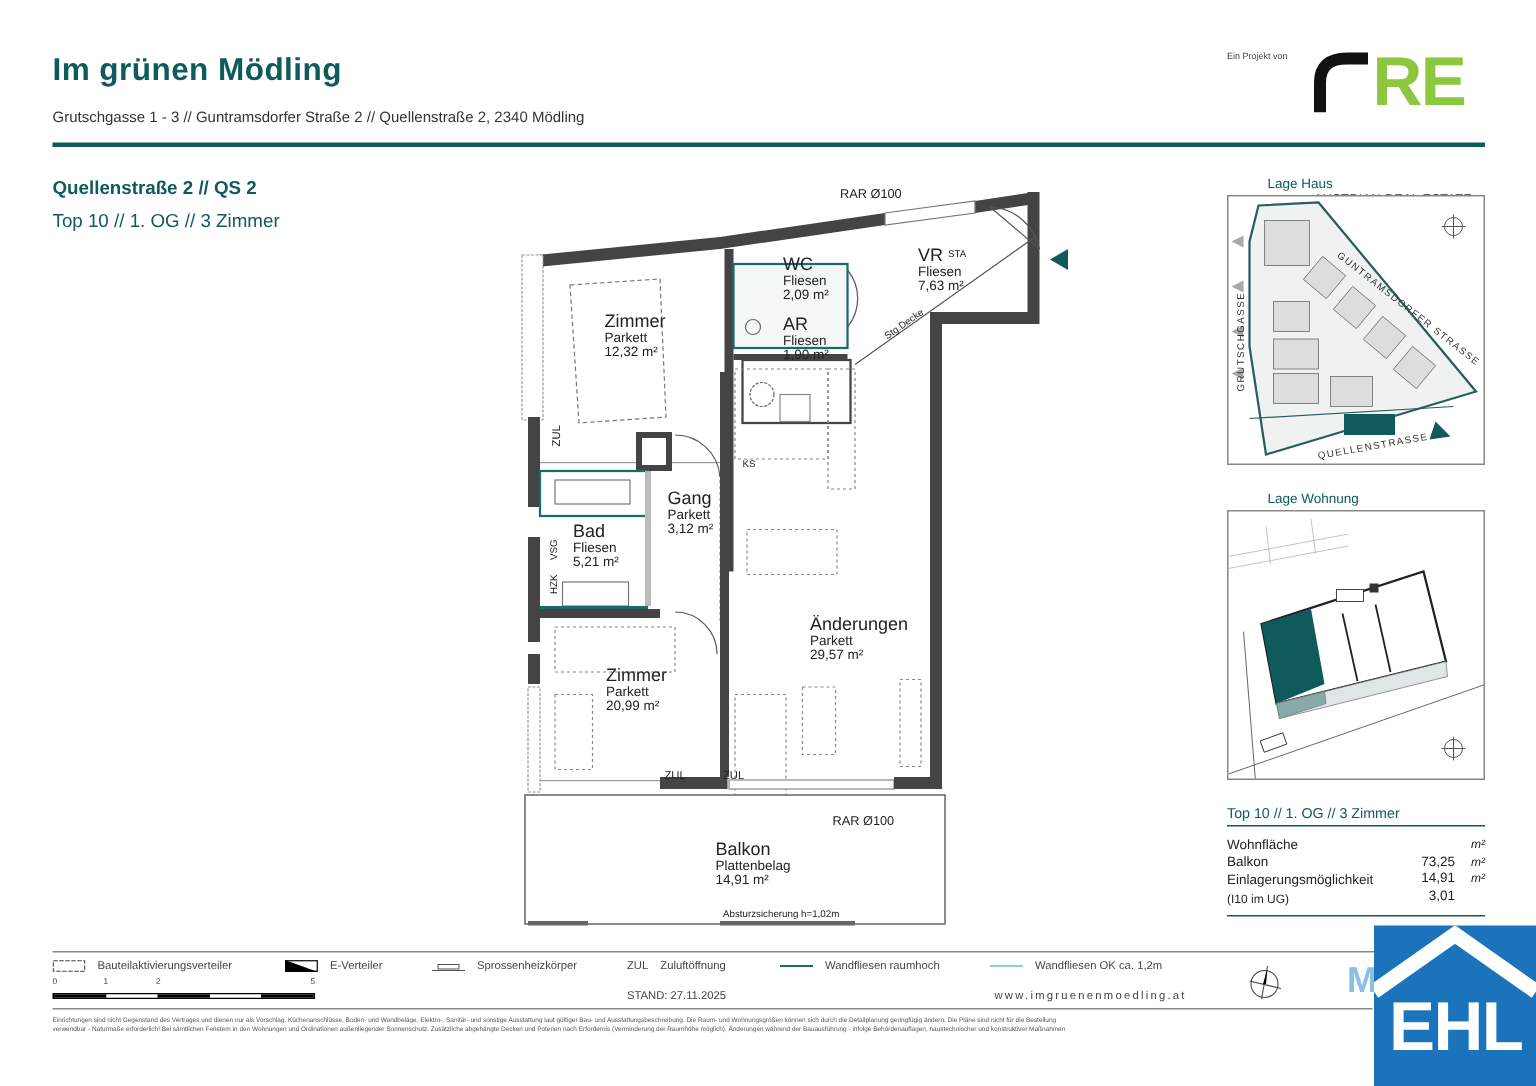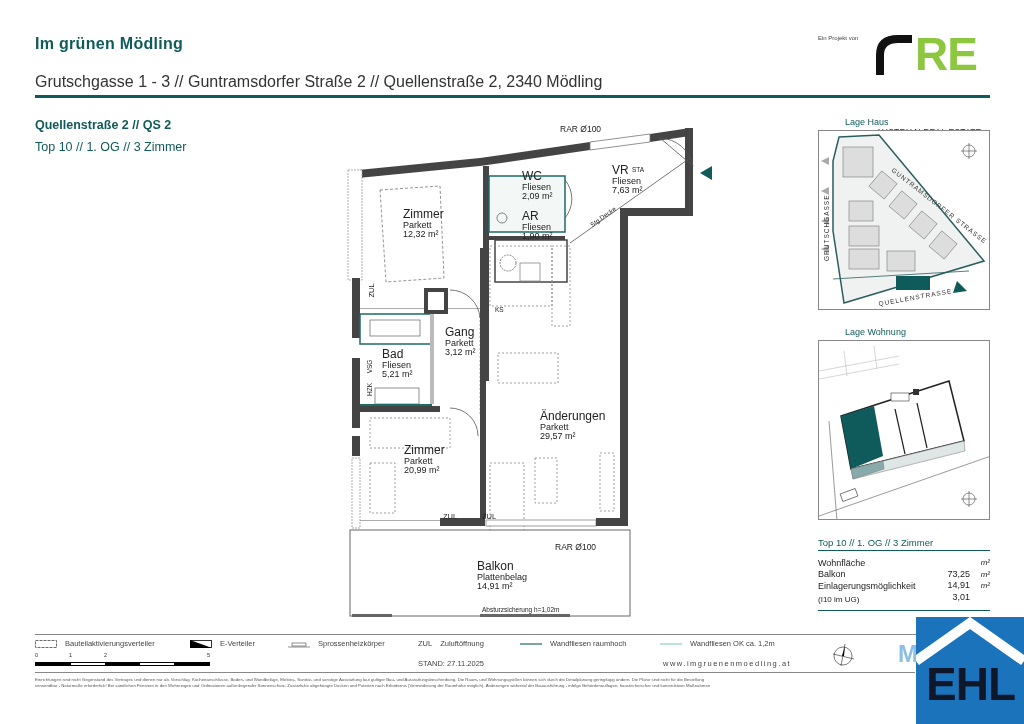--- a/index.html
+++ b/index.html
@@ -1,20 +1,20 @@
 <!DOCTYPE html>
 <html><head>
 <meta charset="utf-8">
 <style>
   * { box-sizing: border-box; margin: 0; padding: 0; }
   html, body { width: 1024px; height: 724px; background: #ffffff; overflow: hidden; }
   body { position: relative; font-family: "Liberation Sans", sans-serif; color: #222; }
 
-  .title { position: absolute; left: 35px; top: 35px; font-size: 16px; font-weight: bold; color: #0f5a5a; letter-spacing: 0.3px; }
-  .address { position: absolute; left: 35px; top: 73px; font-size: 16px; color: #333; }
+  .title { position: absolute; left: 35px; top: 35px; font-size: 21px; font-weight: bold; color: #0f5a5a; letter-spacing: 0.3px; }
+  .address { position: absolute; left: 35px; top: 73px; font-size: 10px; color: #333; }
   .header-rule { position: absolute; left: 35px; top: 95px; width: 955px; height: 3px; background: #0f5a5a; }
 
   .sub-title { position: absolute; left: 35px; top: 118px; font-size: 12.5px; font-weight: bold; color: #0f5a5a; }
   .sub-info { position: absolute; left: 35px; top: 140px; font-size: 12.5px; color: #0f5a5a; }
 
   .logo-wrap { position: absolute; left: 818px; top: 33px; width: 175px; height: 58px; }
   .logo-prefix { position: absolute; left: 0; top: 2px; font-size: 6px; color: #444; }
   .logo-mark { position: absolute; left: 58px; top: 0; }
   .logo-r { position: absolute; left: 97px; top: -6px; font-size: 46px; font-weight: bold; color: #8dc63f; font-family: "Liberation Sans", sans-serif; letter-spacing: -1px; }
   .logo-sub { position: absolute; left: 58px; top: 46px; font-size: 8.5px; color: #333; letter-spacing: 0.2px; margin-top: 48px; }
@@ -45,21 +45,21 @@
   .scale { position: absolute; left: 35px; top: 652px; width: 175px; }
   .scale-nums { position: relative; height: 10px; font-size: 5.5px; color: #333; }
   .scale-nums span { position: absolute; top: 0; }
   .scale-bar { display: flex; height: 4px; border: 1px solid #000; }
   .scale-bar div { flex: 1; }
   .stand { position: absolute; left: 418px; top: 659px; font-size: 7.5px; color: #444; }
   .website { position: absolute; left: 663px; top: 659px; font-size: 7.5px; color: #444; letter-spacing: 1.5px; }
   .footer-rule2 { position: absolute; left: 35px; top: 672px; width: 880px; height: 1px; background: #888; }
   .disclaimer { position: absolute; left: 35px; top: 677px; width: 880px; font-size: 4.3px; line-height: 6px; color: #555; white-space: nowrap; overflow: hidden; }
   .ehl-logo { position: absolute; left: 916px; top: 617px; width: 108px; height: 107px; background: #1b74bb; overflow: hidden; }
-  .ehl-text { position: absolute; left: 10px; top: 40px; font-size: 46px; font-weight: bold; color: #0f172a; letter-spacing: -1px; font-family: "Liberation Sans", sans-serif; }
+  .ehl-text { position: absolute; left: 10px; top: 40px; font-size: 46px; font-weight: bold; color: #ffffff; letter-spacing: -1px; font-family: "Liberation Sans", sans-serif; }
   .m-letter { position: absolute; left: 898px; top: 640px; font-size: 24px; color: #8bbfe3; font-weight: bold; }
 </style>
 </head>
 <body>
 
 <div class="title">Im grünen Mödling</div>
 <div class="address">Grutschgasse 1 - 3 // Guntramsdorfer Straße 2 // Quellenstraße 2, 2340 Mödling</div>
 <div class="header-rule"></div>
 
 <div class="sub-title">Quellenstraße 2 // QS 2</div>

